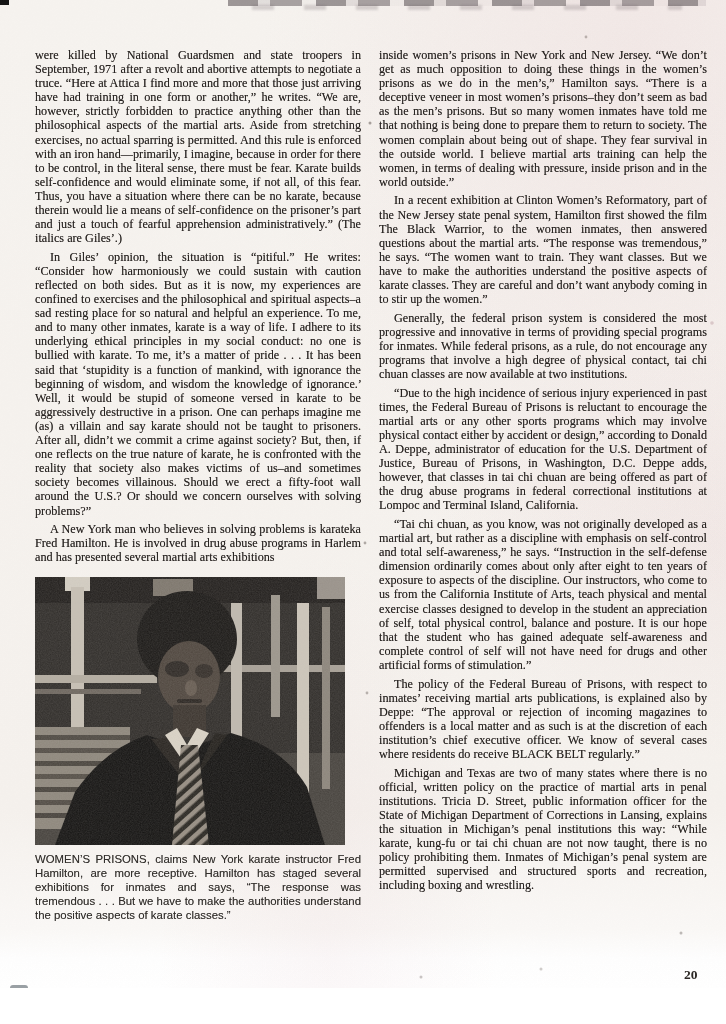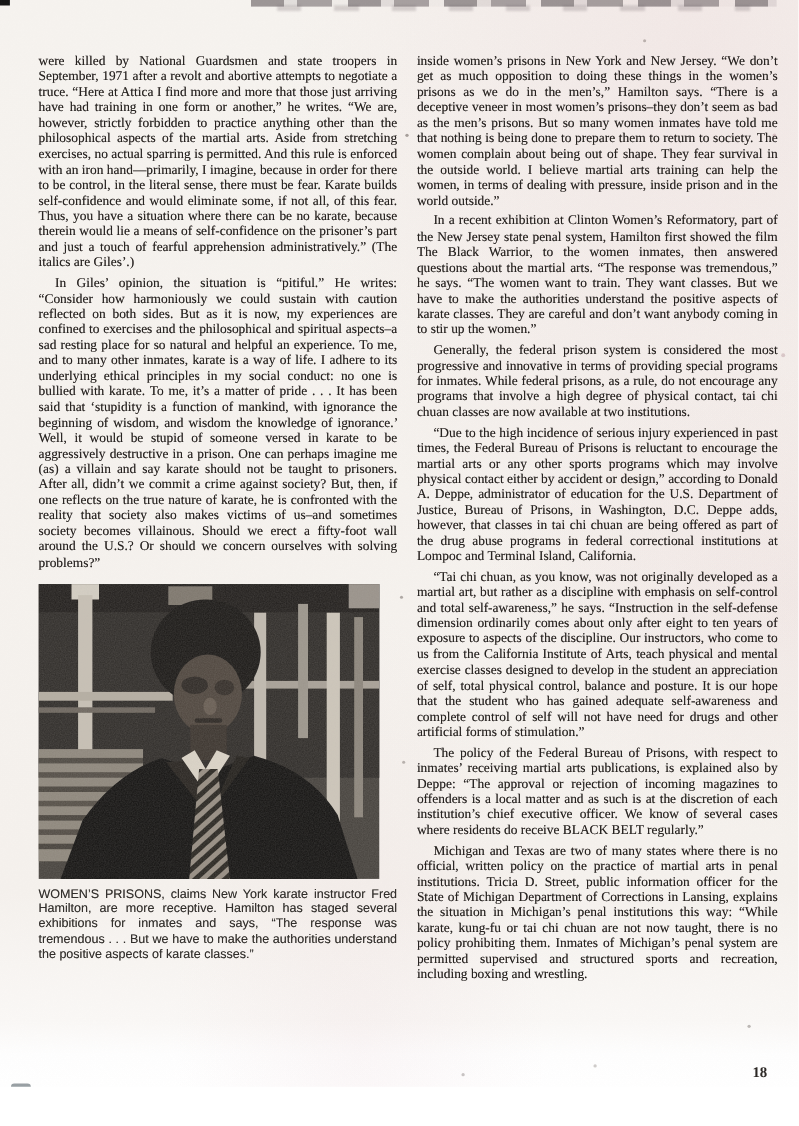--- a/index.html
+++ b/index.html
@@ -105,20 +105,21 @@
 <div class="page">
 
   <div class="artifact-top-a"></div>
   <div class="artifact-top-b"></div>
   <div class="artifact-corner"></div>
   <div class="specks"></div>
 
   <div class="col col-left">
       <p class="body-para"><span>were killed by National Guardsmen and state troopers in September, 1971 after a revolt and abortive attempts to negotiate a truce. “Here at Attica I find more and more that those just arriving have had training in one form or another,” he writes. “We are, however, strictly forbidden to practice anything other than the philosophical aspects of the martial arts. Aside from stretching exercises, no actual sparring is permitted. And this rule is enforced with an iron hand—primarily, I imagine, because in order for there to be control, in the literal sense, there must be </span><span class="it">fear</span><span>. Karate builds self-confidence and would eliminate some, if not all, of this fear. Thus, you have a situation where there can be no karate, because therein would lie a means of self-confidence on the prisoner’s part and </span><span class="it">just a touch of fearful apprehension administratively</span><span>.” (The italics are Giles’.)</span></p>
       <p class="body-para indent"><span>In Giles’ opinion, the situation is “pitiful.” He writes: “Consider how harmoniously we could sustain with caution reflected on both sides. But as it is now, my experiences are confined to exercises and the philosophical and spiritual aspects–a sad resting place for so natural and helpful an experience. To me, and to many other inmates, karate is a way of life. </span><span class="ul">I adhere to its underlying ethical principles in my social conduct: no one is bullied with karate. To me, it’s a matter of pride . . . It has been said that ‘stupidity is a function of mankind, with ignorance the beginning of wisdom, and wisdom the knowledge of ignorance.’</span><span> Well, it would be stupid of someone versed in karate to be aggressively destructive in a prison. One can perhaps imagine me (as) a villain and say karate should not be taught to prisoners. After all, didn’t we commit a crime against society? But, then, if one reflects on the true nature of karate, he is confronted with the reality that society also makes victims of us–and sometimes society becomes villainous. Should we erect a fifty-foot wall around the U.S.? Or should we concern ourselves with solving problems?”</span></p>
+      <p class="body-para indent"><span>A New York man who believes in </span><span class="it">solving</span><span> problems is karateka Fred Hamilton. He is involved in drug abuse programs in Harlem and has presented several martial arts exhibitions</span></p>
       <figure class="photo-figure">
       <svg viewBox="0 0 310 268" width="310" height="268">
         <defs>
           <pattern id="tieStripes" width="9" height="9" patternUnits="userSpaceOnUse" patternTransform="rotate(48)">
             <rect width="9" height="9" fill="#27241f"></rect>
             <rect width="4.5" height="9" fill="#968d82"></rect>
           </pattern>
           <filter id="photoGrain">
             <feTurbulence type="fractalNoise" baseFrequency="0.9" numOctaves="2" stitchTiles="stitch"></feTurbulence>
             <feColorMatrix type="matrix" values="0 0 0 0 0.5  0 0 0 0 0.48  0 0 0 0 0.45  0 0 0 0.20 0"></feColorMatrix>
@@ -170,21 +171,21 @@
   <div class="col col-right">
       <p class="body-para"><span>inside women’s prisons in New York and New Jersey. “We don’t get as much opposition to doing these things in the women’s prisons as we do in the men’s,” Hamilton says. “There is a deceptive veneer in most women’s prisons–they don’t </span><span class="it">seem</span><span> as bad as the men’s prisons. But so many women inmates have told me that nothing is being done to prepare them to return to society. The women complain about being out of shape. They fear survival in the outside world. I believe martial arts training can help the women, in terms of dealing with pressure, inside prison and in the world outside.”</span></p>
       <p class="body-para indent"><span>In a recent exhibition at Clinton Women’s Reformatory, part of the New Jersey state penal system, Hamilton first showed the film </span><span class="it">The Black Warrior</span><span>, to the women inmates, then answered questions about the martial arts. “The response was tremendous,” he says. “The women want to train. They want classes. But we have to make the authorities understand the positive aspects of karate classes. They are careful and don’t want anybody coming in to stir up the women.”</span></p>
       <p class="body-para indent"><span>Generally, the federal prison system is considered the most progressive and innovative in terms of providing special programs for inmates. While federal prisons, as a rule, do not encourage any programs that involve a high degree of physical contact, tai chi chuan classes are now available at two institutions.</span></p>
       <p class="body-para indent"><span>“Due to the high incidence of serious injury experienced in past times, the Federal Bureau of Prisons is reluctant to encourage the martial arts or any other sports programs which may involve physical contact either by accident or design,” according to Donald A. Deppe, administrator of education for the U.S. Department of Justice, Bureau of Prisons, in Washington, D.C. Deppe adds, however, that classes in tai chi chuan are being offered as part of the drug abuse programs in federal correctional institutions at Lompoc and Terminal Island, California.</span></p>
       <p class="body-para indent"><span>“Tai chi chuan, as you know, was not originally developed as a martial art, but rather as a discipline with emphasis on self-control and total self-awareness,” he says. “</span><span class="ul">Instruction in the self-defense dimension ordinarily comes about only after eight to ten years of exposure to aspects of the discipline.</span><span> Our instructors, who come to us from the California Institute of Arts, </span><span class="ul">teach physical and mental exercise classes designed to develop in the student an appreciation of self, total physical control, balance and posture.</span><span> It is our hope that the student who has gained adequate self-awareness and complete control of self will not have need for drugs and other artificial forms of stimulation.”</span></p>
       <p class="body-para indent"><span>The policy of the Federal Bureau of Prisons, with respect to inmates’ receiving martial arts publications, is explained also by Deppe: “The approval or rejection of incoming magazines to offenders is a local matter and as such is at the discretion of each institution’s chief executive officer. We know of several cases where residents do receive BLACK BELT regularly.”</span></p>
       <p class="body-para indent"><span>Michigan and Texas are two of many states where there is no official, written policy on the practice of martial arts in penal institutions. Tricia D. Street, public information officer for the State of Michigan Department of Corrections in Lansing, explains the situation in Michigan’s penal institutions this way: “While karate, kung-fu or tai chi chuan are not now taught, there is no policy prohibiting them. Inmates of Michigan’s penal system are permitted supervised and structured sports and recreation, including boxing and wrestling.</span></p>
     </div>
 
-  <div class="page-number">18</div>
+  <div class="page-number">20</div>
 
   <div class="scan-footer">
     <span class="cs-badge">CS</span>
     <span class="cs-text">Scanned with CamScanner</span>
   </div>
 
   <svg class="grain-overlay" width="726" height="1024">
     <filter id="pageGrain">
       <feTurbulence type="fractalNoise" baseFrequency="0.8" numOctaves="2" stitchTiles="stitch"></feTurbulence>
       <feColorMatrix type="matrix" values="0 0 0 0 0.55  0 0 0 0 0.50  0 0 0 0 0.47  0 0 0 0.12 0"></feColorMatrix>

